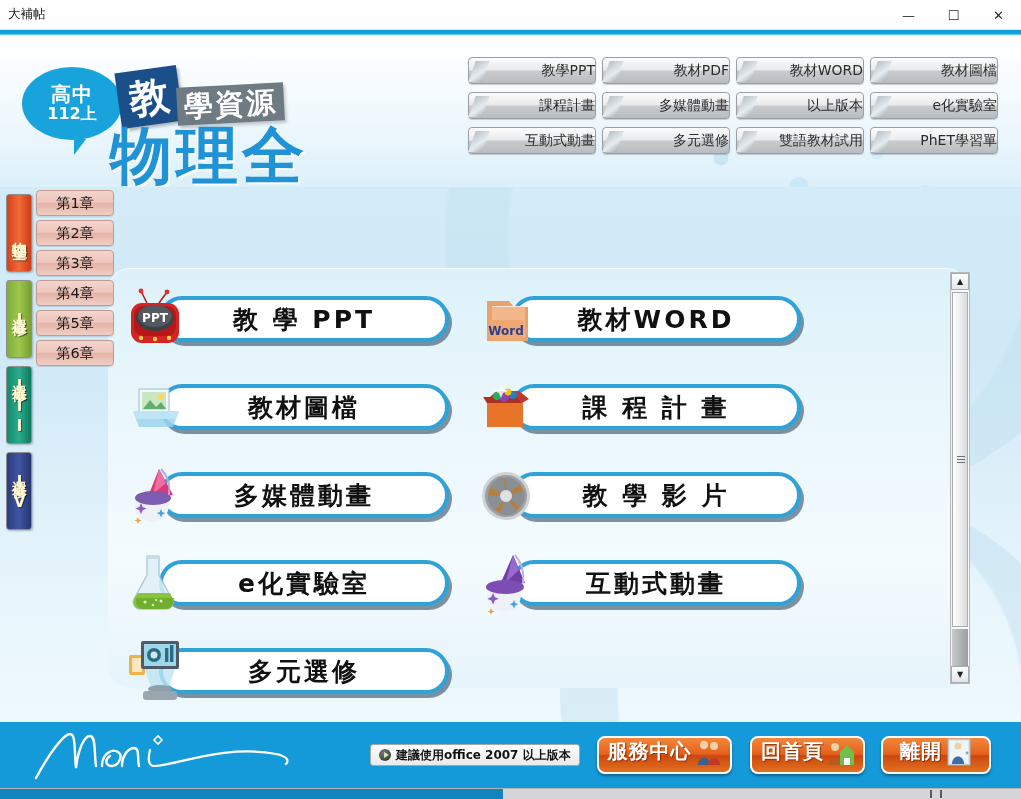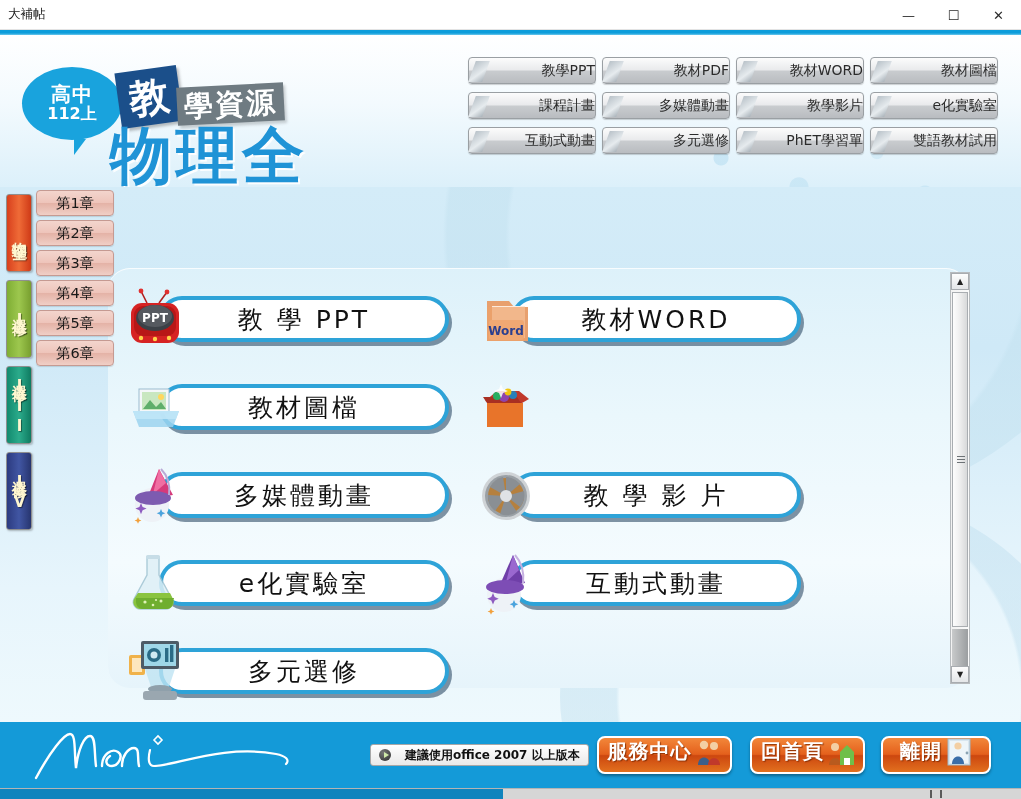--- a/index.html
+++ b/index.html
@@ -161,21 +161,21 @@
   .mainbtn { position:relative; height:66px; display:flex; align-items:center; cursor:pointer; }
   .mainbtn .pill {
     position:absolute; left:34px; top:9px; width:290px; height:46px;
     background:#ffffff;
     border: 4px solid #2ea3d8;
     border-radius: 24px;
     box-shadow: 3px 4px 0 rgba(30,60,90,.55);
     display:flex; align-items:center; justify-content:center;
   }
   .mainbtn .pill .txt {
-    font-size:25px; font-weight:normal; color:#111111; letter-spacing:3px;
+    font-size:25px; font-weight:bold; color:#111111; letter-spacing:3px;
     white-space:nowrap;
   }
   .mainbtn .ico { position:absolute; left:0px; top:0px; width:62px; height:66px; z-index:3; }
 
   
   .ico svg { width:100%; height:100%; display:block; }
 
   
   .vscroll {
     position:absolute; left:950px; top:85px; width:20px; height:412px;
@@ -211,21 +211,21 @@
     position:absolute; left:0px; top:722px; width:1021px; height:66px;
     background:#149ad8;
   }
   .nani {
     position:absolute; left:24px; top:4px; width:300px; height:58px;
   }
   .office-note {
     position:absolute; left:370px; top:22px; height:22px;
     background: linear-gradient(to bottom,#ffffff,#e9e9e9);
     border:1px solid #a7a7a7; border-radius:3px;
-    display:flex; align-items:center; gap:14px; padding:0 8px;
+    display:flex; align-items:center; gap:5px; padding:0 8px;
     font-size:12px; color:#111; font-weight:bold; white-space:nowrap;
   }
   .play-dot {
     width:12px; height:12px; border-radius:50%;
     background: radial-gradient(circle at 35% 30%, #777, #2b2b2b);
     display:flex; align-items:center; justify-content:center;
   }
   .play-dot:after { content:""; border-left:5px solid #cfe9a8; border-top:3.5px solid transparent; border-bottom:3.5px solid transparent; margin-left:2px;}
 
   .fbtn {
@@ -299,36 +299,36 @@
       <div class="topbtn">
           <span>教材圖檔</span>
         </div>
       <div class="topbtn">
           <span>課程計畫</span>
         </div>
       <div class="topbtn">
           <span>多媒體動畫</span>
         </div>
       <div class="topbtn">
-          <span>教學影片</span>
+          <span>以上版本</span>
         </div>
       <div class="topbtn">
           <span>e化實驗室</span>
         </div>
       <div class="topbtn">
           <span>互動式動畫</span>
         </div>
       <div class="topbtn">
           <span>多元選修</span>
         </div>
       <div class="topbtn">
+          <span>雙語教材試用</span>
+        </div>
+      <div class="topbtn">
           <span>PhET學習單</span>
-        </div>
-      <div class="topbtn">
-          <span>雙語教材試用</span>
         </div>
     </div>
   </div>
 
   <div class="stage">
     <div class="stage-arc"></div>
     <div class="stage-arc2"></div>
     <div class="panel"></div>
 
     <div class="btngrid">
@@ -393,20 +393,23 @@
             <path d="M8 26 l12 -10 h22 l10 8 -14 8 Z" fill="#c0392b"></path>
             <path d="M10 28 h36 v24 H10 Z" fill="#e8742a"></path>
             <path d="M10 28 l-4 -6 h34 l4 6 Z" fill="#a82f22"></path>
             <circle cx="27" cy="22" r="5" fill="#8e44ad"></circle>
             <circle cx="36" cy="20" r="4" fill="#2980b9"></circle>
             <circle cx="20" cy="21" r="4" fill="#27ae60"></circle>
             <circle cx="31" cy="17" r="3.4" fill="#f1c40f"></circle>
             <path d="M24 9 l2 5 l5 2 l-5 2 l-2 5 l-2 -5 l-5 -2 l5 -2 Z" fill="#ffffff" opacity=".85"></path>
           </svg>
         </div>
+        <div class="pill">
+          <span class="txt">課 程 計 畫</span>
+        </div>
       </div>
 
       <div class="mainbtn">
         <div class="ico">
           <svg viewBox="0 0 62 66">
             <circle cx="27" cy="42" r="17" fill="#eef2f7"></circle>
             <path d="M34 6 l14 26 l-26 4 Z" fill="#d63a7a"></path>
             <path d="M34 6 l7 14 l-13 11 Z" fill="#f06ea2"></path>
             <ellipse cx="28" cy="35" rx="18" ry="7" fill="#7d5bb0"></ellipse>
             <path d="M36 6 q10 10 8 26" stroke="#b9a9d6" stroke-width="2" fill="none"></path>

